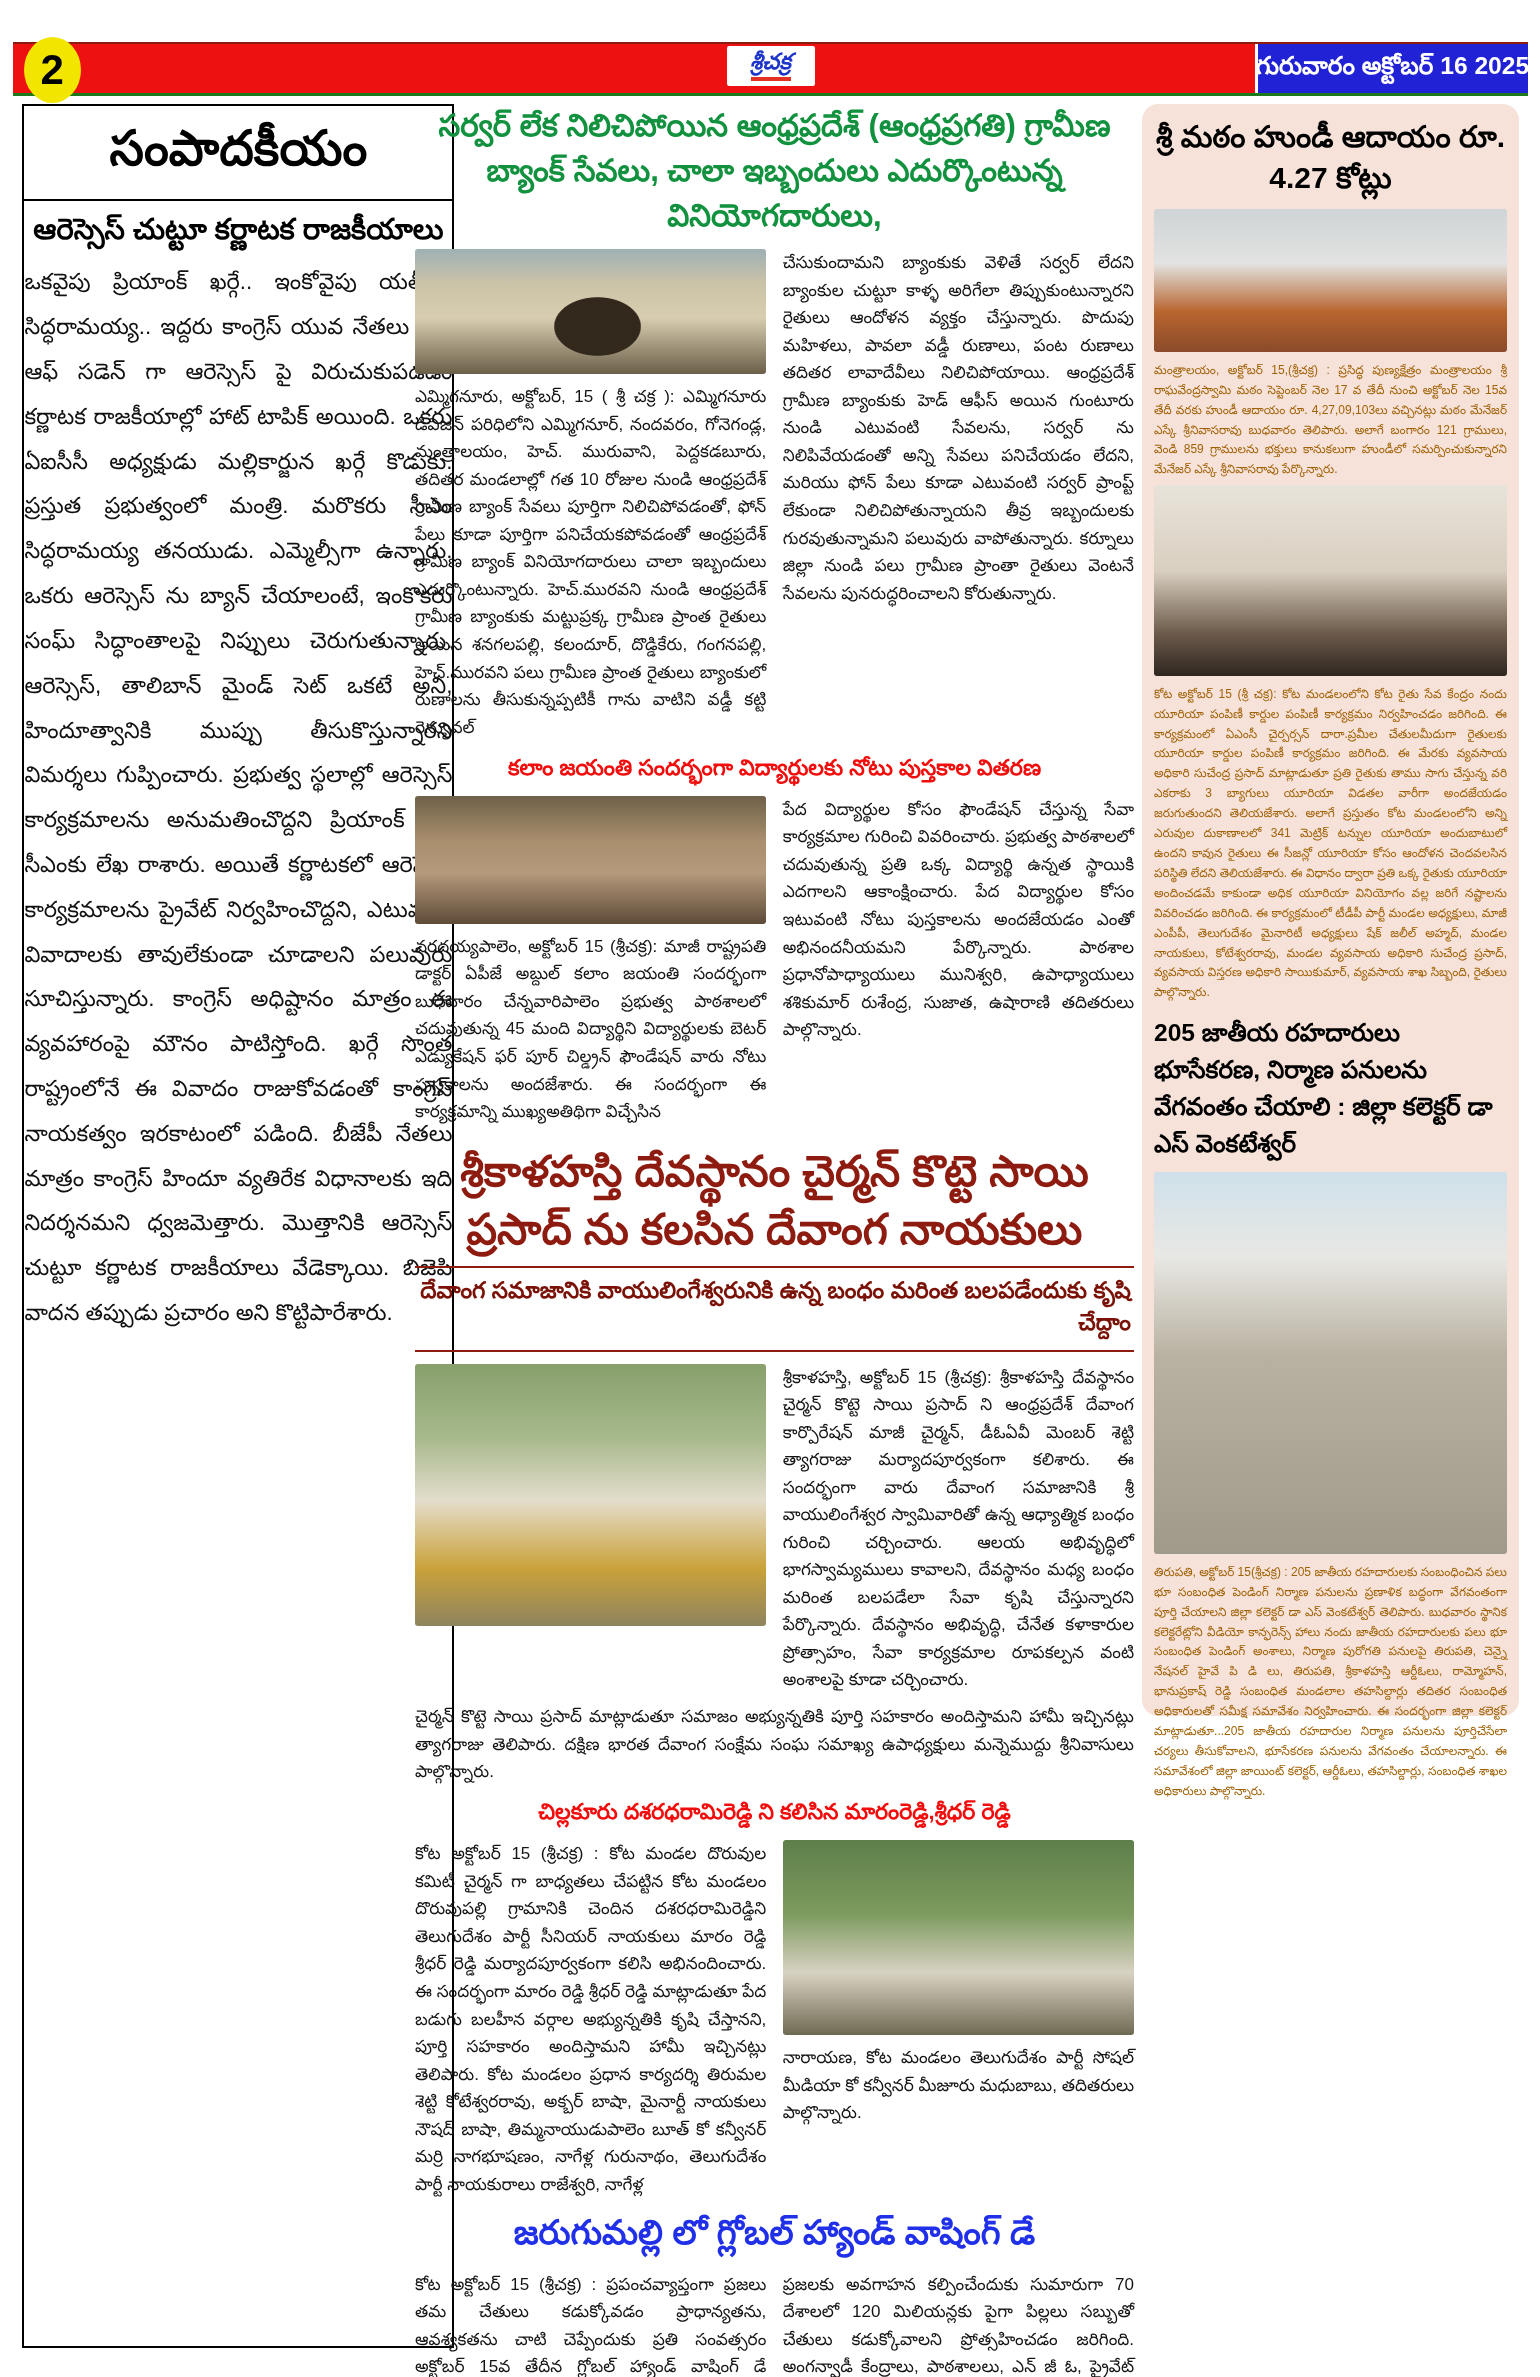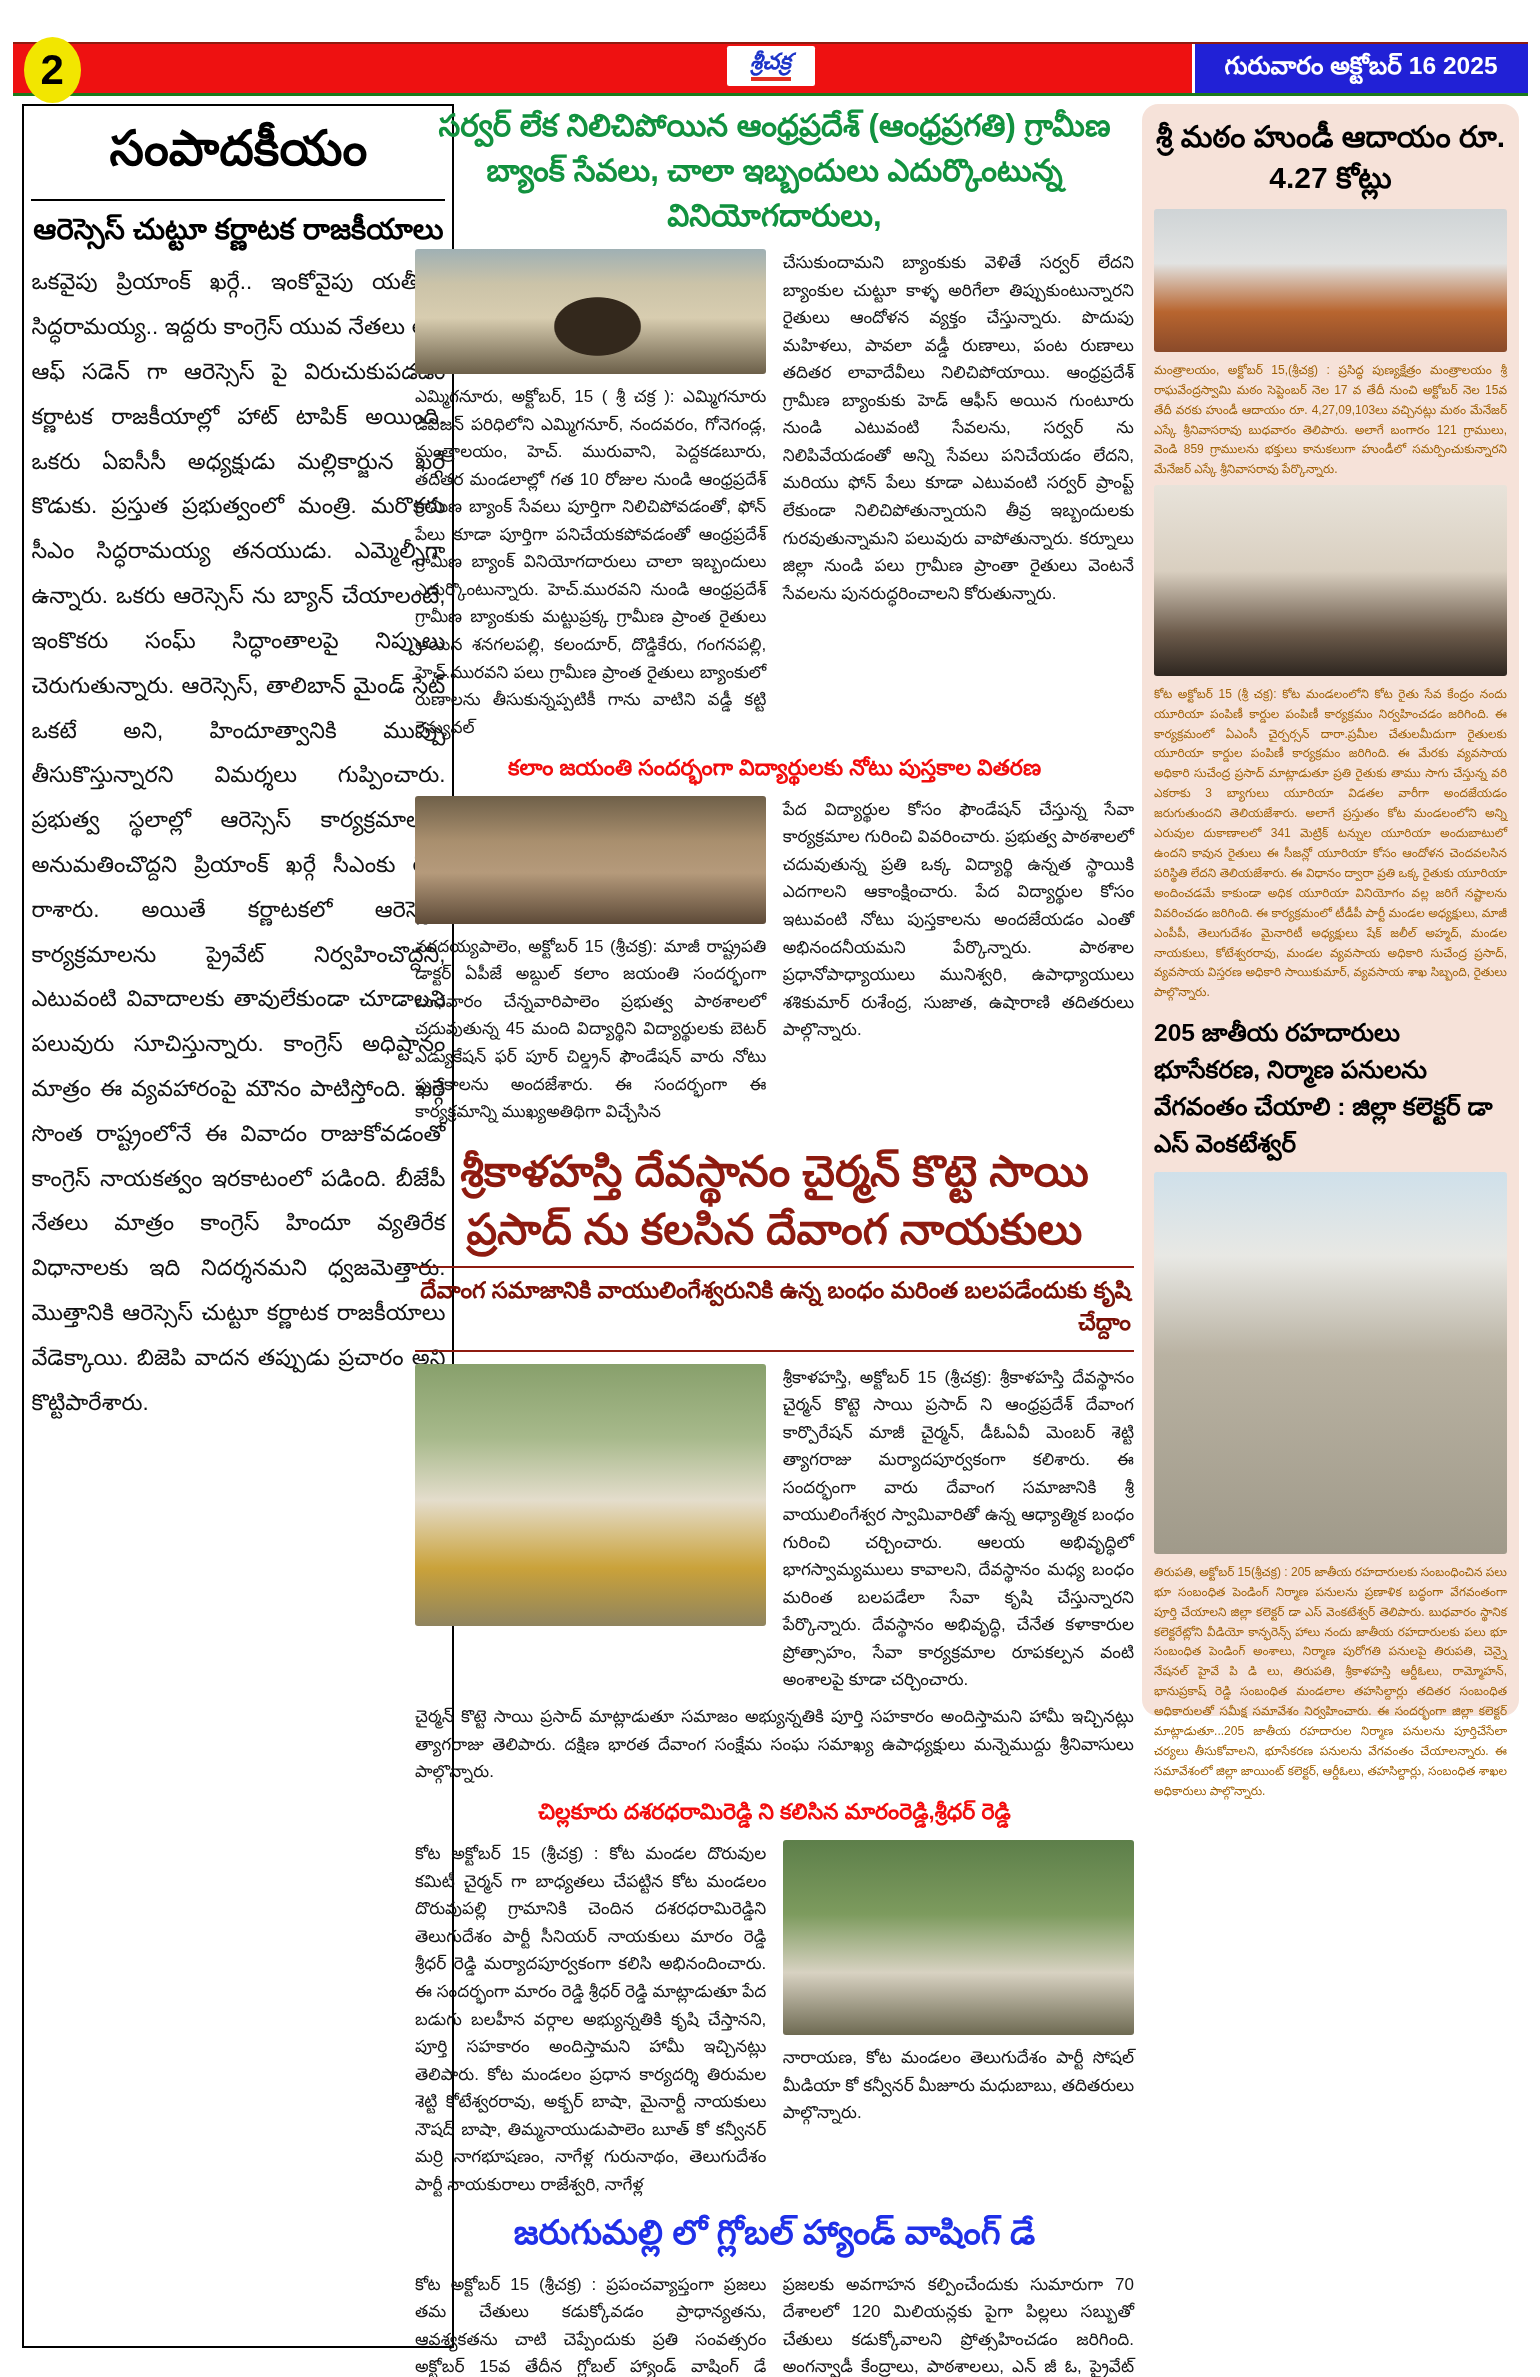--- a/index.html
+++ b/index.html
@@ -11,27 +11,27 @@
   .band { position:absolute; left:13.4px; right:13.4px; top:42px; height:54px;
           background:#ee1111; border-top:2.2px solid #8e1b10; border-bottom:3px solid #1c7a1c; }
   .pagenum { position:absolute; left:10.4px; top:-7.5px; width:57px; height:66px;
              background:#f2e600; border-radius:50%; display:flex; align-items:center; justify-content:center;
              font-size:42px; font-weight:bold; color:#000; z-index:3; }
   .masthead { position:absolute; left:50%; top:2.2px; transform:translateX(-50%);
               width:88px; height:40px; background:#ffffff; display:flex; flex-direction:column;
               align-items:center; justify-content:center; border-radius:2.2px; }
   .masthead .mh-text { color:#1d35c8; font-weight:bold; font-size:22.4px; font-style:italic; line-height:1; }
   .masthead .mh-bar { width:40px; height:3.7px; background:#e23022; margin-top:3.7px; }
-  .datebox { position:absolute; right:0; top:0; bottom:0; width:336px; background:#2121d6;
+  .datebox { position:absolute; right:0; top:0; bottom:0; width:273px; background:#2121d6;
              border-left:3px solid #ffffff; display:flex; align-items:center; justify-content:center; }
   .datebox span { color:#ffffff; font-weight:bold; font-size:24.6px; white-space:nowrap; }
 
   
   .edit-box { position:absolute; left:22.4px; top:104px; width:432px; height:2244px;
-              border:2.2px solid #000; padding:9px 7px; background:#fff; }
+              border:2.2px solid #000; padding:9px 0; background:#fff; }
   .edit-title { text-align:center; font-size:49px; font-weight:bold; color:#000;
                 padding:4.5px 0 10.4px; border-bottom:2.2px solid #000; }
   .edit-sub { text-align:center; font-size:29px; font-weight:bold; color:#000; padding:12px 0 7.5px; }
   .edit-body { font-size:22.4px; line-height:2.0; text-align:justify; color:#111; }
 
   .midcol { position:absolute; left:415px; top:104px; width:719px; }
   .rail { position:absolute; left:1142px; top:104px; width:377px; height:1612px;
           background:#f6e2d9; border-radius:16.4px; padding:10.4px 12px; }
 
   .headline-green { color:#12923f; font-weight:bold; font-size:31px; line-height:1.45;

